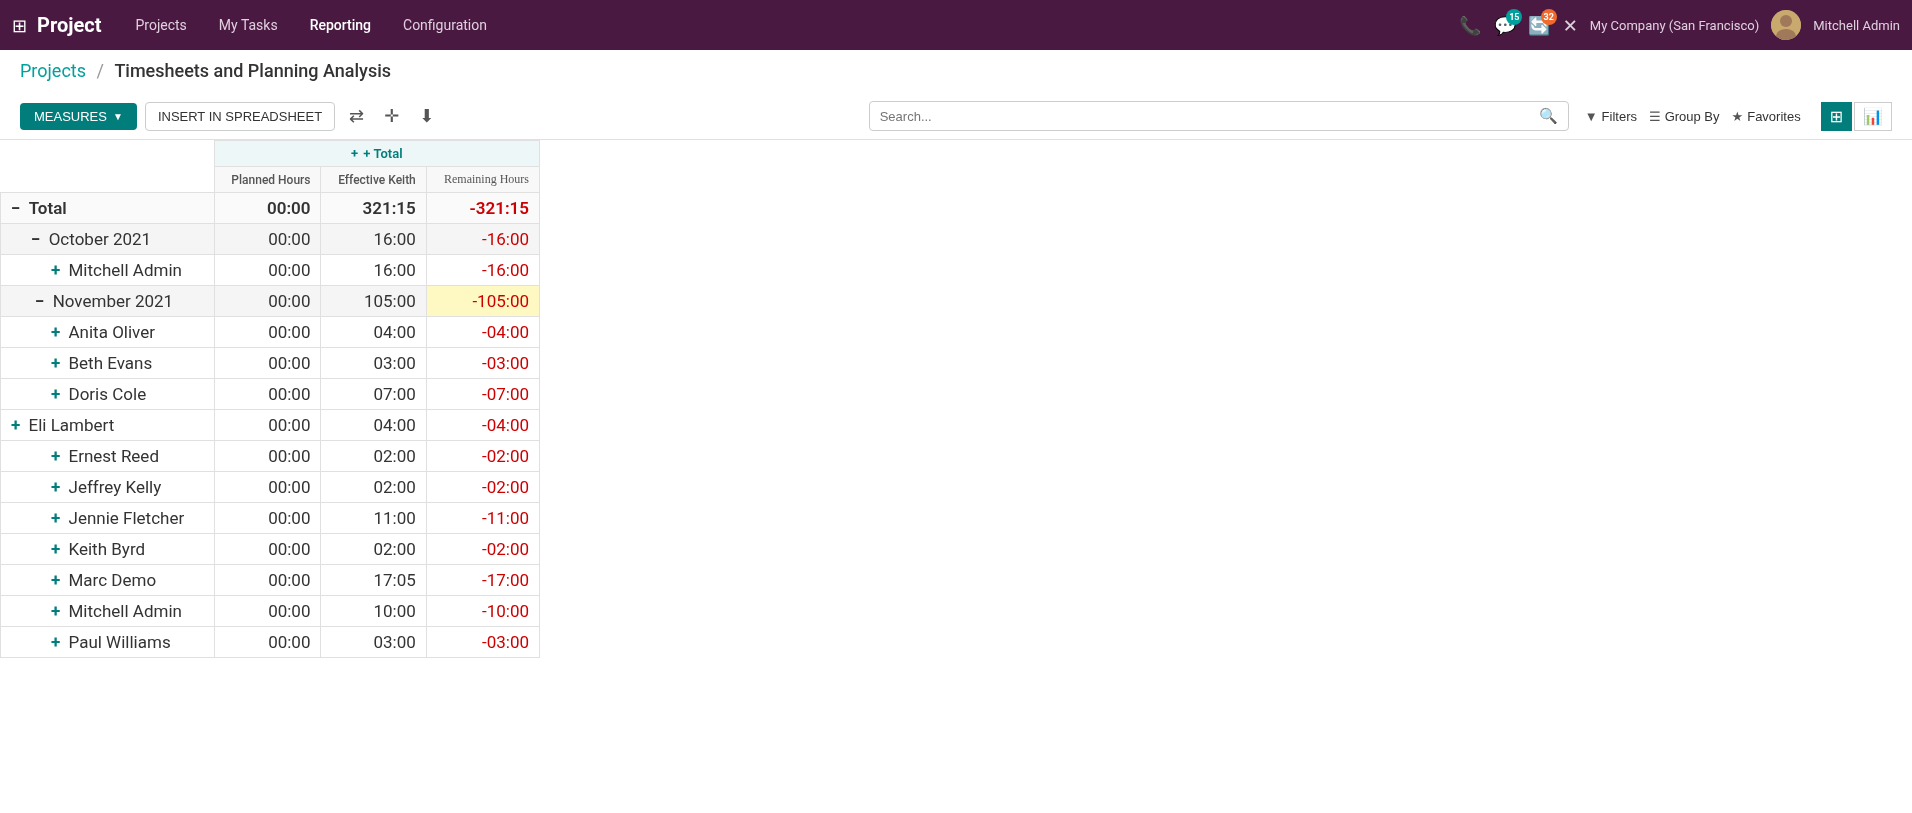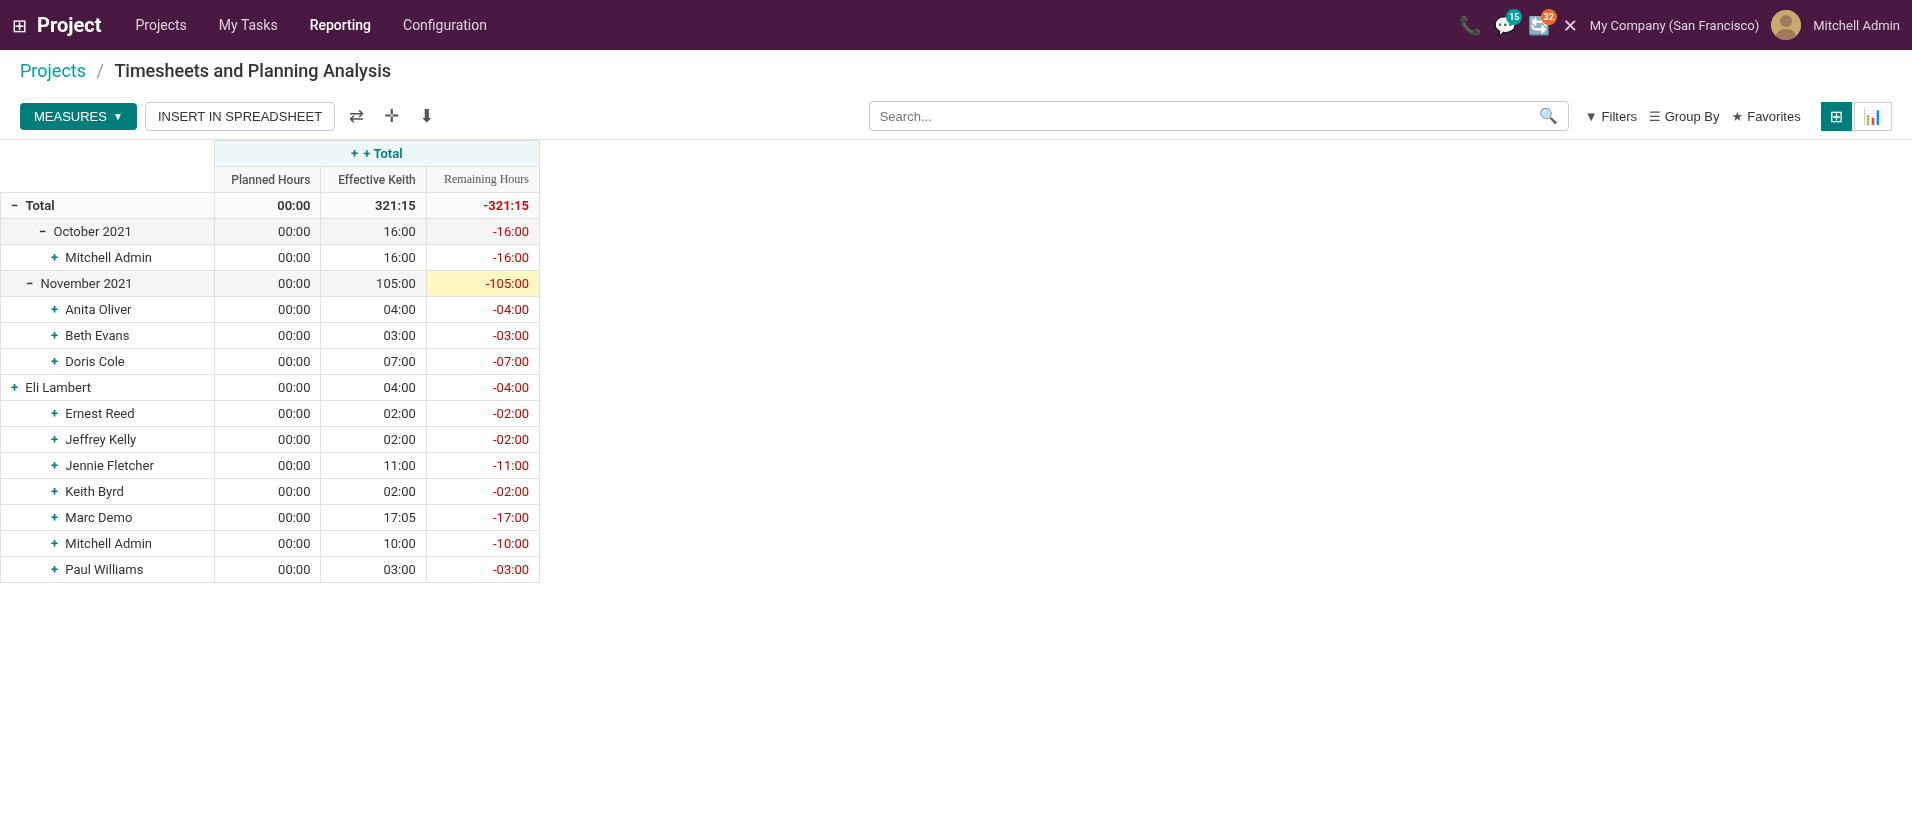--- a/index.html
+++ b/index.html
@@ -210,21 +210,21 @@
       padding: 5px 10px;
       white-space: nowrap;
     }
     .pivot-table th {
       background: #f8f8f8;
       font-weight: 500;
       color: #555;
       font-size: 12px;
     }
     .pivot-table td {
-      font-size: 13px;
+      font-size: 17px;
     }
     .pivot-table .col-header-row th {
       text-align: center;
     }
     .pivot-table .total-header {
       background: #eef7f7;
       color: #017e7c;
       font-weight: 600;
       font-size: 13px;
     }
@@ -336,33 +336,33 @@
         </tr>
       </thead>
       <tbody id="pivot-body">
       <tr>
             <td style="padding-left: 10px; text-align: left; background: rgb(250, 250, 250); font-weight: 600;"><span style="color: rgb(51, 51, 51); font-weight: bold; margin-right: 4px; cursor: pointer;">− </span><span>Total</span></td>
             <td style="text-align: right; background: rgb(250, 250, 250); font-weight: 600;">00:00</td>
             <td style="text-align: right; background: rgb(250, 250, 250); font-weight: 600;">321:15</td>
             <td style="text-align: right; background: rgb(250, 250, 250); font-weight: 600; color: rgb(204, 0, 0);">-321:15</td>
           </tr>
           <tr>
-            <td style="padding-left: 38px; text-align: left; background: rgb(245, 245, 245);"><span style="color: rgb(51, 51, 51); font-weight: bold; margin-right: 4px; cursor: pointer;">− </span><span>October 2021</span></td>
+            <td style="padding-left: 30px; text-align: left; background: rgb(245, 245, 245);"><span style="color: rgb(51, 51, 51); font-weight: bold; margin-right: 4px; cursor: pointer;">− </span><span>October 2021</span></td>
             <td style="text-align: right; background: rgb(245, 245, 245);">00:00</td>
             <td style="text-align: right; background: rgb(245, 245, 245);">16:00</td>
             <td style="text-align: right; background: rgb(245, 245, 245); color: rgb(204, 0, 0);">-16:00</td>
           </tr>
           <tr>
             <td style="padding-left: 50px; text-align: left;"><span style="color: rgb(1, 126, 124); font-weight: bold; margin-right: 4px; cursor: pointer;">+ </span><span>Mitchell Admin</span></td>
             <td style="text-align: right;">00:00</td>
             <td style="text-align: right;">16:00</td>
             <td style="text-align: right; color: rgb(204, 0, 0);">-16:00</td>
           </tr>
           <tr>
-            <td style="padding-left: 25px; text-align: left; background: rgb(245, 245, 245);"><span style="color: rgb(51, 51, 51); font-weight: bold; margin-right: 4px; cursor: pointer;">− </span><span>November 2021</span></td>
+            <td style="padding-left: 34px; text-align: left; background: rgb(245, 245, 245);"><span style="color: rgb(51, 51, 51); font-weight: bold; margin-right: 4px; cursor: pointer;">− </span><span>November 2021</span></td>
             <td style="text-align: right; background: rgb(245, 245, 245);">00:00</td>
             <td style="text-align: right; background: rgb(245, 245, 245);">105:00</td>
             <td style="text-align: right; background: #fef9c3; color: rgb(204, 0, 0);">-105:00</td>
           </tr>
           <tr>
             <td style="padding-left: 50px; text-align: left;"><span style="color: rgb(1, 126, 124); font-weight: bold; margin-right: 4px; cursor: pointer;">+ </span><span>Anita Oliver</span></td>
             <td style="text-align: right;">00:00</td>
             <td style="text-align: right;">04:00</td>
             <td style="text-align: right; color: rgb(204, 0, 0);">-04:00</td>
           </tr>

